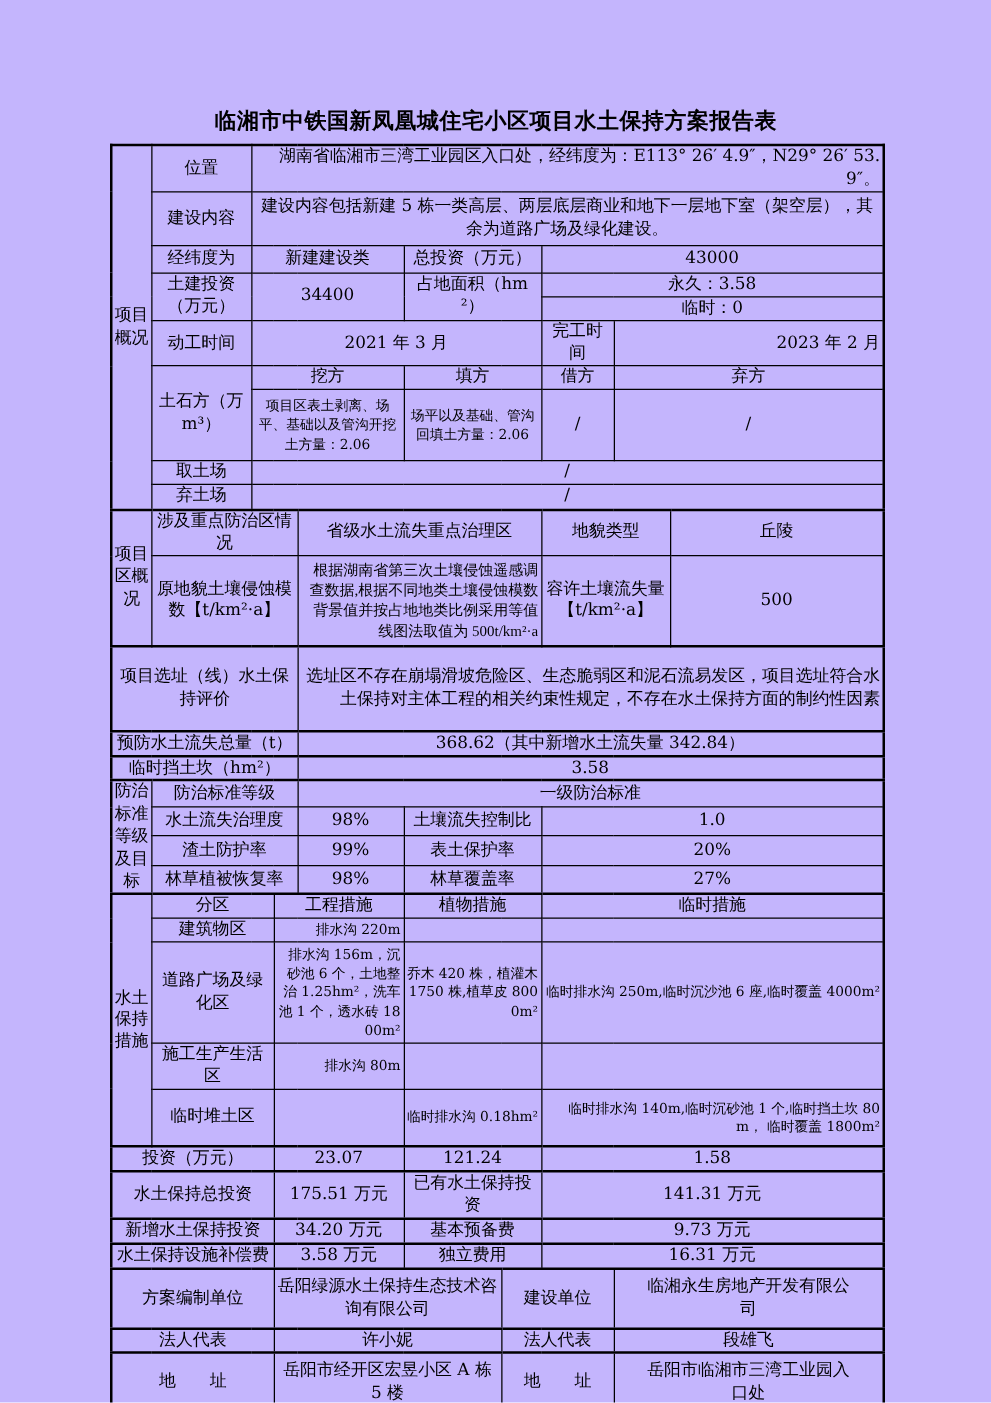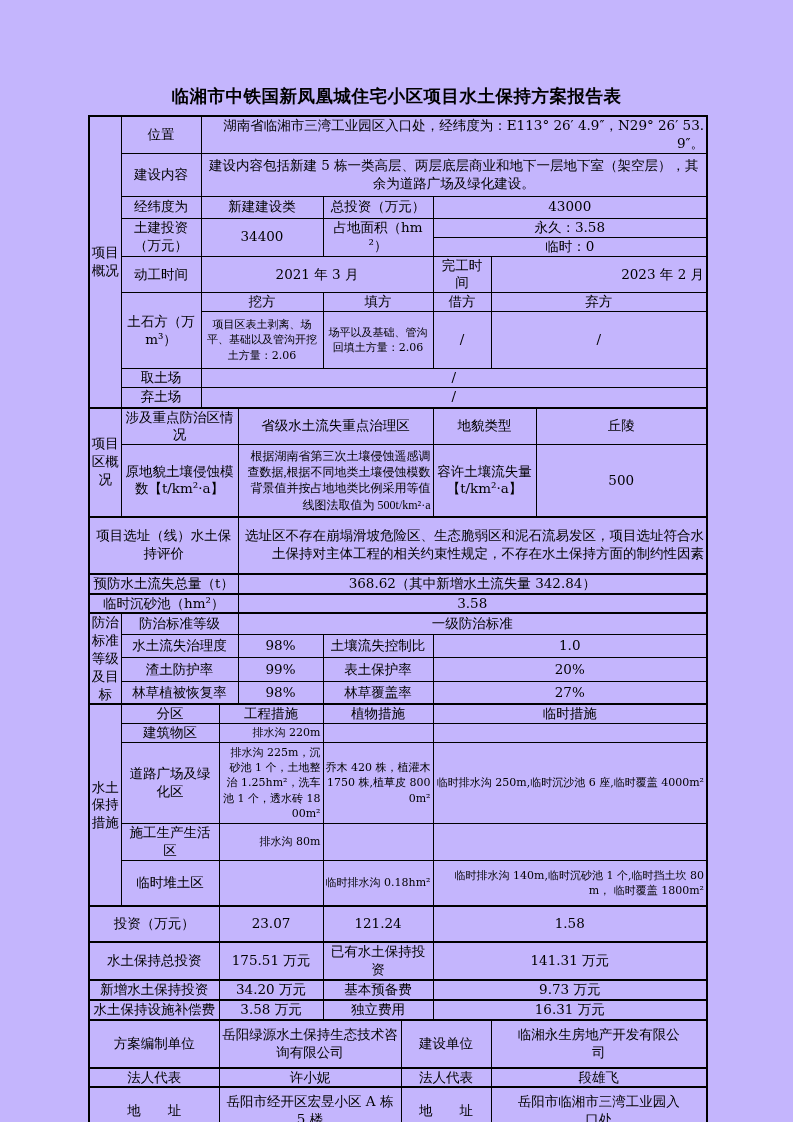--- a/index.html
+++ b/index.html
@@ -108,30 +108,30 @@
       <td colspan="2">地貌类型</td>
       <td>丘陵</td>
     </tr>
     <tr style="height:72px">
       <td colspan="3">原地貌土壤侵蚀模数【t/km²·a】</td>
       <td colspan="3" class="tl sm2">根据湖南省第三次土壤侵蚀遥感调查数据,根据不同地类土壤侵蚀模数背景值并按占地地类比例采用等值线图法取值为 500t/km²·a</td>
       <td colspan="2">容许土壤流失量【t/km²·a】</td>
       <td>500</td>
     </tr>
 
-    <tr style="height:57px" class="hb">
+    <tr style="height:68px" class="hb">
       <td colspan="4">项目选址（线）水土保持评价</td>
       <td colspan="6" class="tl">选址区不存在崩塌滑坡危险区、生态脆弱区和泥石流易发区，项目选址符合水土保持对主体工程的相关约束性规定，不存在水土保持方面的制约性因素</td>
     </tr>
     <tr style="height:19px" class="hb">
       <td colspan="4">预防水土流失总量（t）</td>
       <td colspan="6">368.62（其中新增水土流失量 342.84）</td>
     </tr>
     <tr style="height:19px" class="hb">
-      <td colspan="4">临时沉砂池（hm²）</td>
+      <td colspan="4">临时挡土坎（hm²）</td>
       <td colspan="6">3.58</td>
     </tr>
 
     <tr style="height:19px" class="hb">
       <td class="vhead" rowspan="4">防治标准等级及目标</td>
       <td colspan="3">防治标准等级</td>
       <td colspan="6">一级防治标准</td>
     </tr>
     <tr style="height:21px">
       <td colspan="3">水土流失治理度</td>
@@ -160,37 +160,37 @@
       <td colspan="3">临时措施</td>
     </tr>
     <tr style="height:19px">
       <td colspan="2">建筑物区</td>
       <td colspan="2" class="tl sm">排水沟 220m</td>
       <td colspan="2"></td>
       <td colspan="3"></td>
     </tr>
     <tr style="height:81px">
       <td colspan="2">道路广场及绿化区</td>
-      <td colspan="2" class="tl sm">排水沟 225m，沉砂池 1 个，土地整治 1.25hm²，洗车池 1 个，透水砖 1800m²</td>
+      <td colspan="2" class="tl sm">排水沟 156m，沉砂池 6 个，土地整治 1.25hm²，洗车池 1 个，透水砖 1800m²</td>
       <td colspan="2" class="tl sm">乔木 420 株，植灌木 1750 株,植草皮 8000m²</td>
       <td colspan="3" class="tl sm">临时排水沟 250m,临时沉沙池 6 座,临时覆盖 4000m²</td>
     </tr>
     <tr style="height:19px">
       <td colspan="2">施工生产生活区</td>
       <td colspan="2" class="tl sm">排水沟 80m</td>
       <td colspan="2"></td>
       <td colspan="3"></td>
     </tr>
     <tr style="height:46px">
       <td colspan="2">临时堆土区</td>
       <td colspan="2"></td>
       <td colspan="2" class="tl sm">临时排水沟 0.18hm²</td>
       <td colspan="3" class="tl sm">临时排水沟 140m,临时沉砂池 1 个,临时挡土坎 80m， 临时覆盖 1800m²</td>
     </tr>
-    <tr style="height:36px" class="hb">
+    <tr style="height:20px" class="hb">
       <td colspan="3">投资（万元）</td>
       <td colspan="2">23.07</td>
       <td colspan="2">121.24</td>
       <td colspan="3">1.58</td>
     </tr>
 
     <tr style="height:20px" class="hb">
       <td colspan="3">水土保持总投资</td>
       <td colspan="2">175.51 万元</td>
       <td colspan="2">已有水土保持投资</td>

